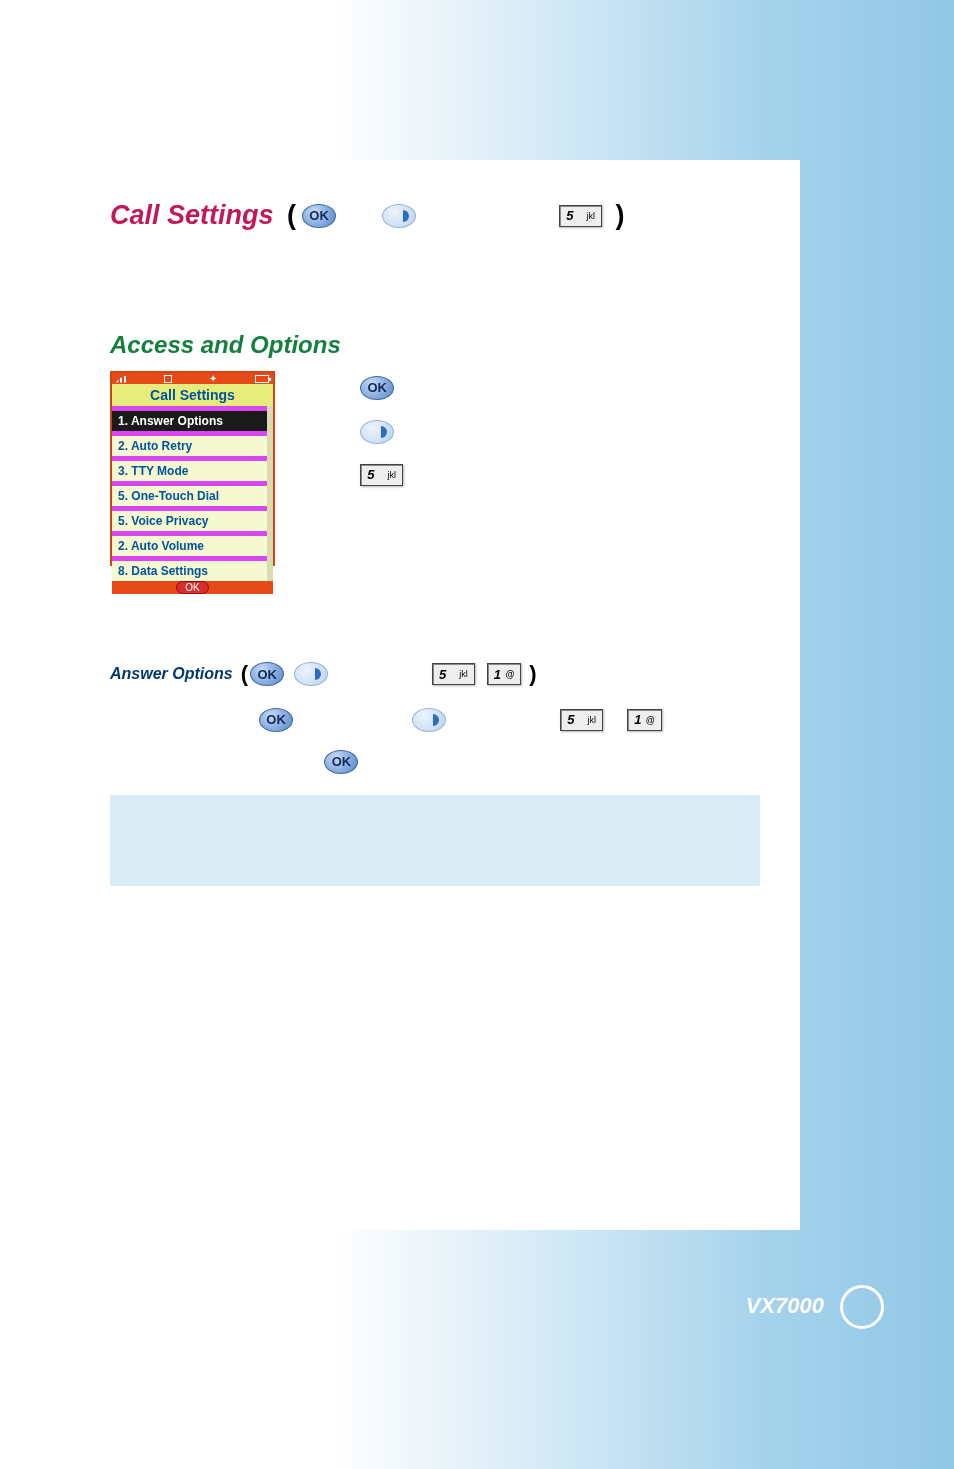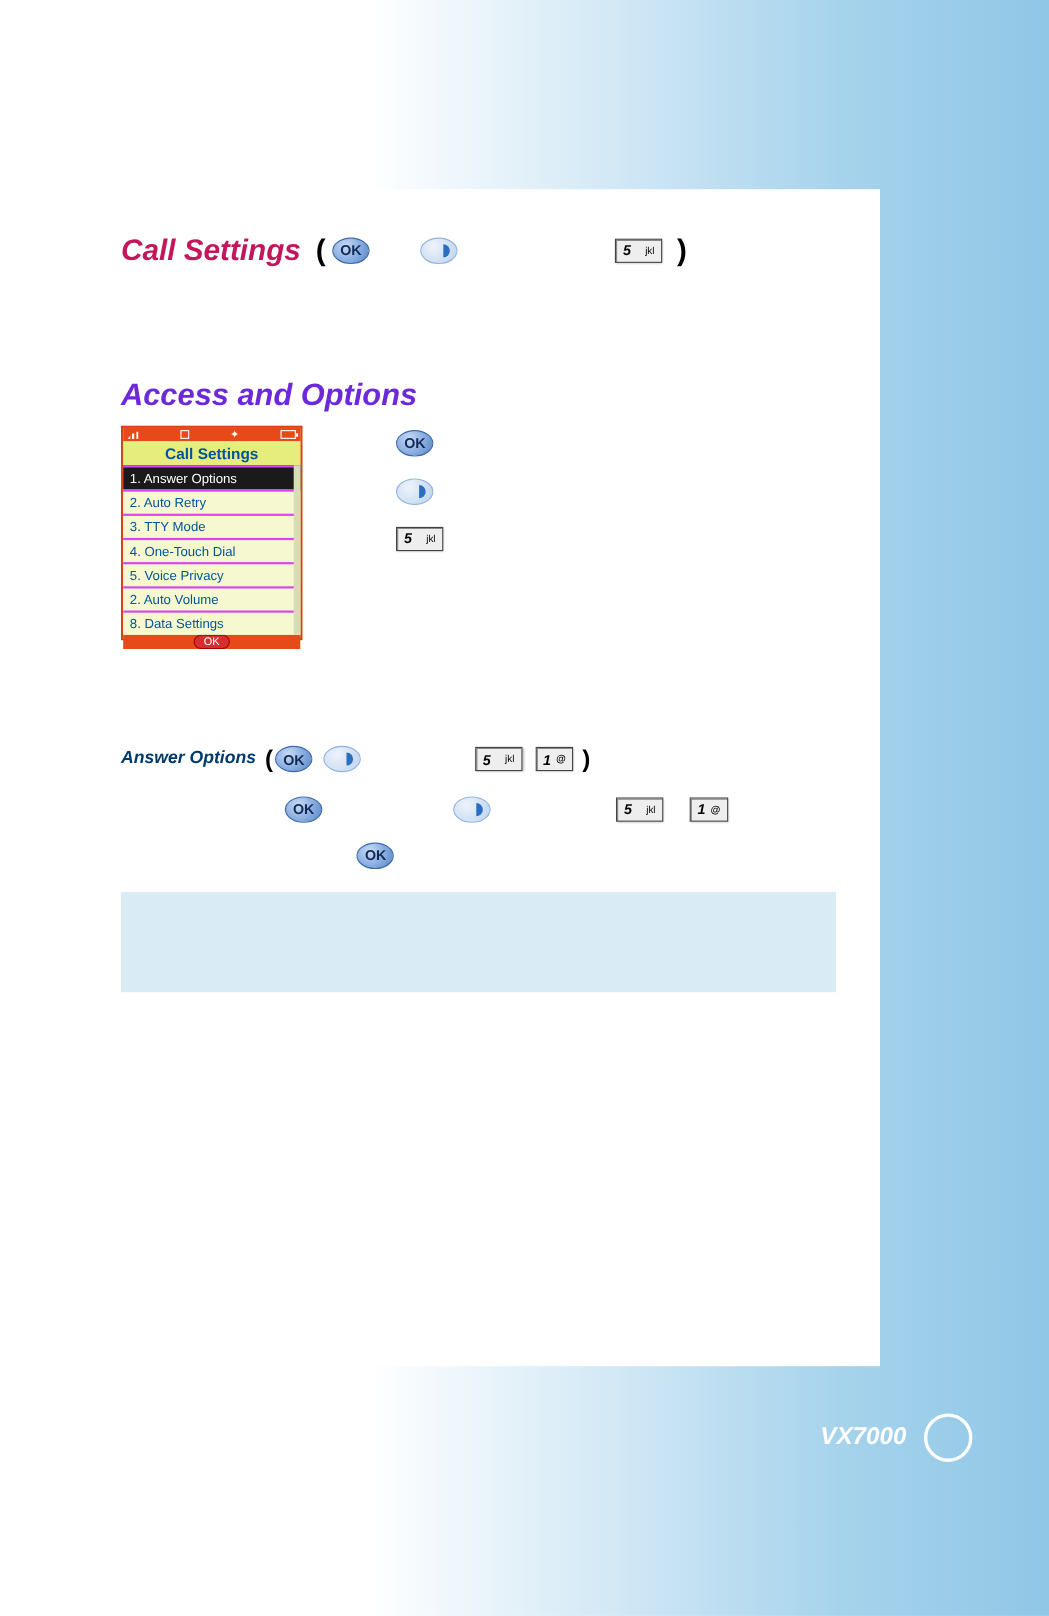--- a/index.html
+++ b/index.html
@@ -1,30 +1,30 @@
 <!DOCTYPE html>
 <html><head>
 <meta charset="utf-8">
 <style>
   *{box-sizing:border-box}
   body{margin:0;font-family:Arial,Helvetica,sans-serif;color:#000}
   .page{width:954px;height:1469px;position:relative;background:linear-gradient(90deg,#ffffff 0%,#ffffff 35%,#cfe7f5 60%,#a6d3ec 80%,#90c7e6 100%)}
-  .content{position:absolute;left:0;top:172px;width:800px;height:1070px;background:#fff;padding:40px 40px 30px 110px}
+  .content{position:absolute;left:0;top:160px;width:800px;height:1070px;background:#fff;padding:40px 40px 30px 110px}
   .h1row{display:flex;align-items:center;gap:6px;flex-wrap:wrap;font-weight:bold}
   .h1title{color:#c2185b;font-size:27px;font-weight:bold;font-style:italic}
   .paren{font-size:27px;font-weight:bold;color:#000}
   .hidden-white{color:#fff;font-size:14px}
   .desc{margin-top:18px;font-size:16px;line-height:1.5}
-  .h2{margin-top:34px;font-size:28px;font-weight:bold;font-style:italic;color:#6d28d9}
+  .h2{margin-top:34px;font-size:24px;font-weight:bold;font-style:italic;color:#15803d}
   .section{margin-top:12px;display:flex;gap:26px}
   .screenshot{width:165px;height:195px;border:2px solid #d84315;background:#fff;display:flex;flex-direction:column;font-size:12px}
   .scr-top{height:16px;background:#e64a19;display:flex;align-items:center;justify-content:space-between;padding:0 4px}
   .scr-title{background:#e7ed7c;text-align:center;color:#00539f;font-weight:bold;padding:3px 0;font-size:14px}
   .scr-list{flex:1;background:#f6f8cf;padding:0;position:relative}
-  .scr-item{padding:3px 6px;color:#00539f;font-weight:normal;font-size:12px;border-top:2px solid #d946ef}
+  .scr-item{padding:3px 6px;color:#00539f;font-weight:bold;font-size:12px;border-top:5px solid #d946ef}
   .scr-item.sel{background:#1a1a1a;color:#fff}
   .scr-scroll{position:absolute;right:0;top:0;bottom:0;width:6px;background:#d7dcb3}
   .scr-bot{height:18px;background:#e64a19;display:flex;align-items:center;justify-content:center}
   .scr-ok{background:#d32f2f;color:#fff;font-size:10px;padding:0 8px;border-radius:8px;border:1px solid #a00}
   .sig{width:10px;height:8px;background:linear-gradient(to top,#fff,#fff);clip-path:polygon(0 100%,25% 60%,25% 100%,40% 100%,40% 40%,60% 40%,60% 100%,80% 100%,80% 20%,100% 20%,100% 100%)}
   .batt{width:14px;height:8px;border:1px solid #fff;position:relative}
   .batt::after{content:"";position:absolute;right:-3px;top:2px;width:2px;height:3px;background:#fff}
   .steps{font-size:15px;line-height:2.1}
   .step{margin-bottom:12px}
   .after-steps{margin-top:36px;color:#fff;font-size:15px;line-height:1.5}
@@ -81,21 +81,21 @@
           <span class="sig"></span>
           <span style="width:8px;height:8px;border:1px solid #fff"></span>
           <span style="color:#fff;font-size:10px">✦</span>
           <span class="batt"></span>
         </div>
         <div class="scr-title">Call Settings</div>
         <div class="scr-list">
           <div class="scr-item sel">1.  Answer Options</div>
           <div class="scr-item">2.  Auto Retry</div>
           <div class="scr-item">3.  TTY Mode</div>
-          <div class="scr-item">4.  One-Touch Dial</div>
+          <div class="scr-item">5.  One-Touch Dial</div>
           <div class="scr-item">5.  Voice Privacy</div>
           <div class="scr-item">2.  Auto Volume</div>
           <div class="scr-item">8.  Data Settings</div>
           <div class="scr-scroll"></div>
         </div>
         <div class="scr-bot">
           <span class="scr-ok">OK</span>
         </div>
       </div>
 

